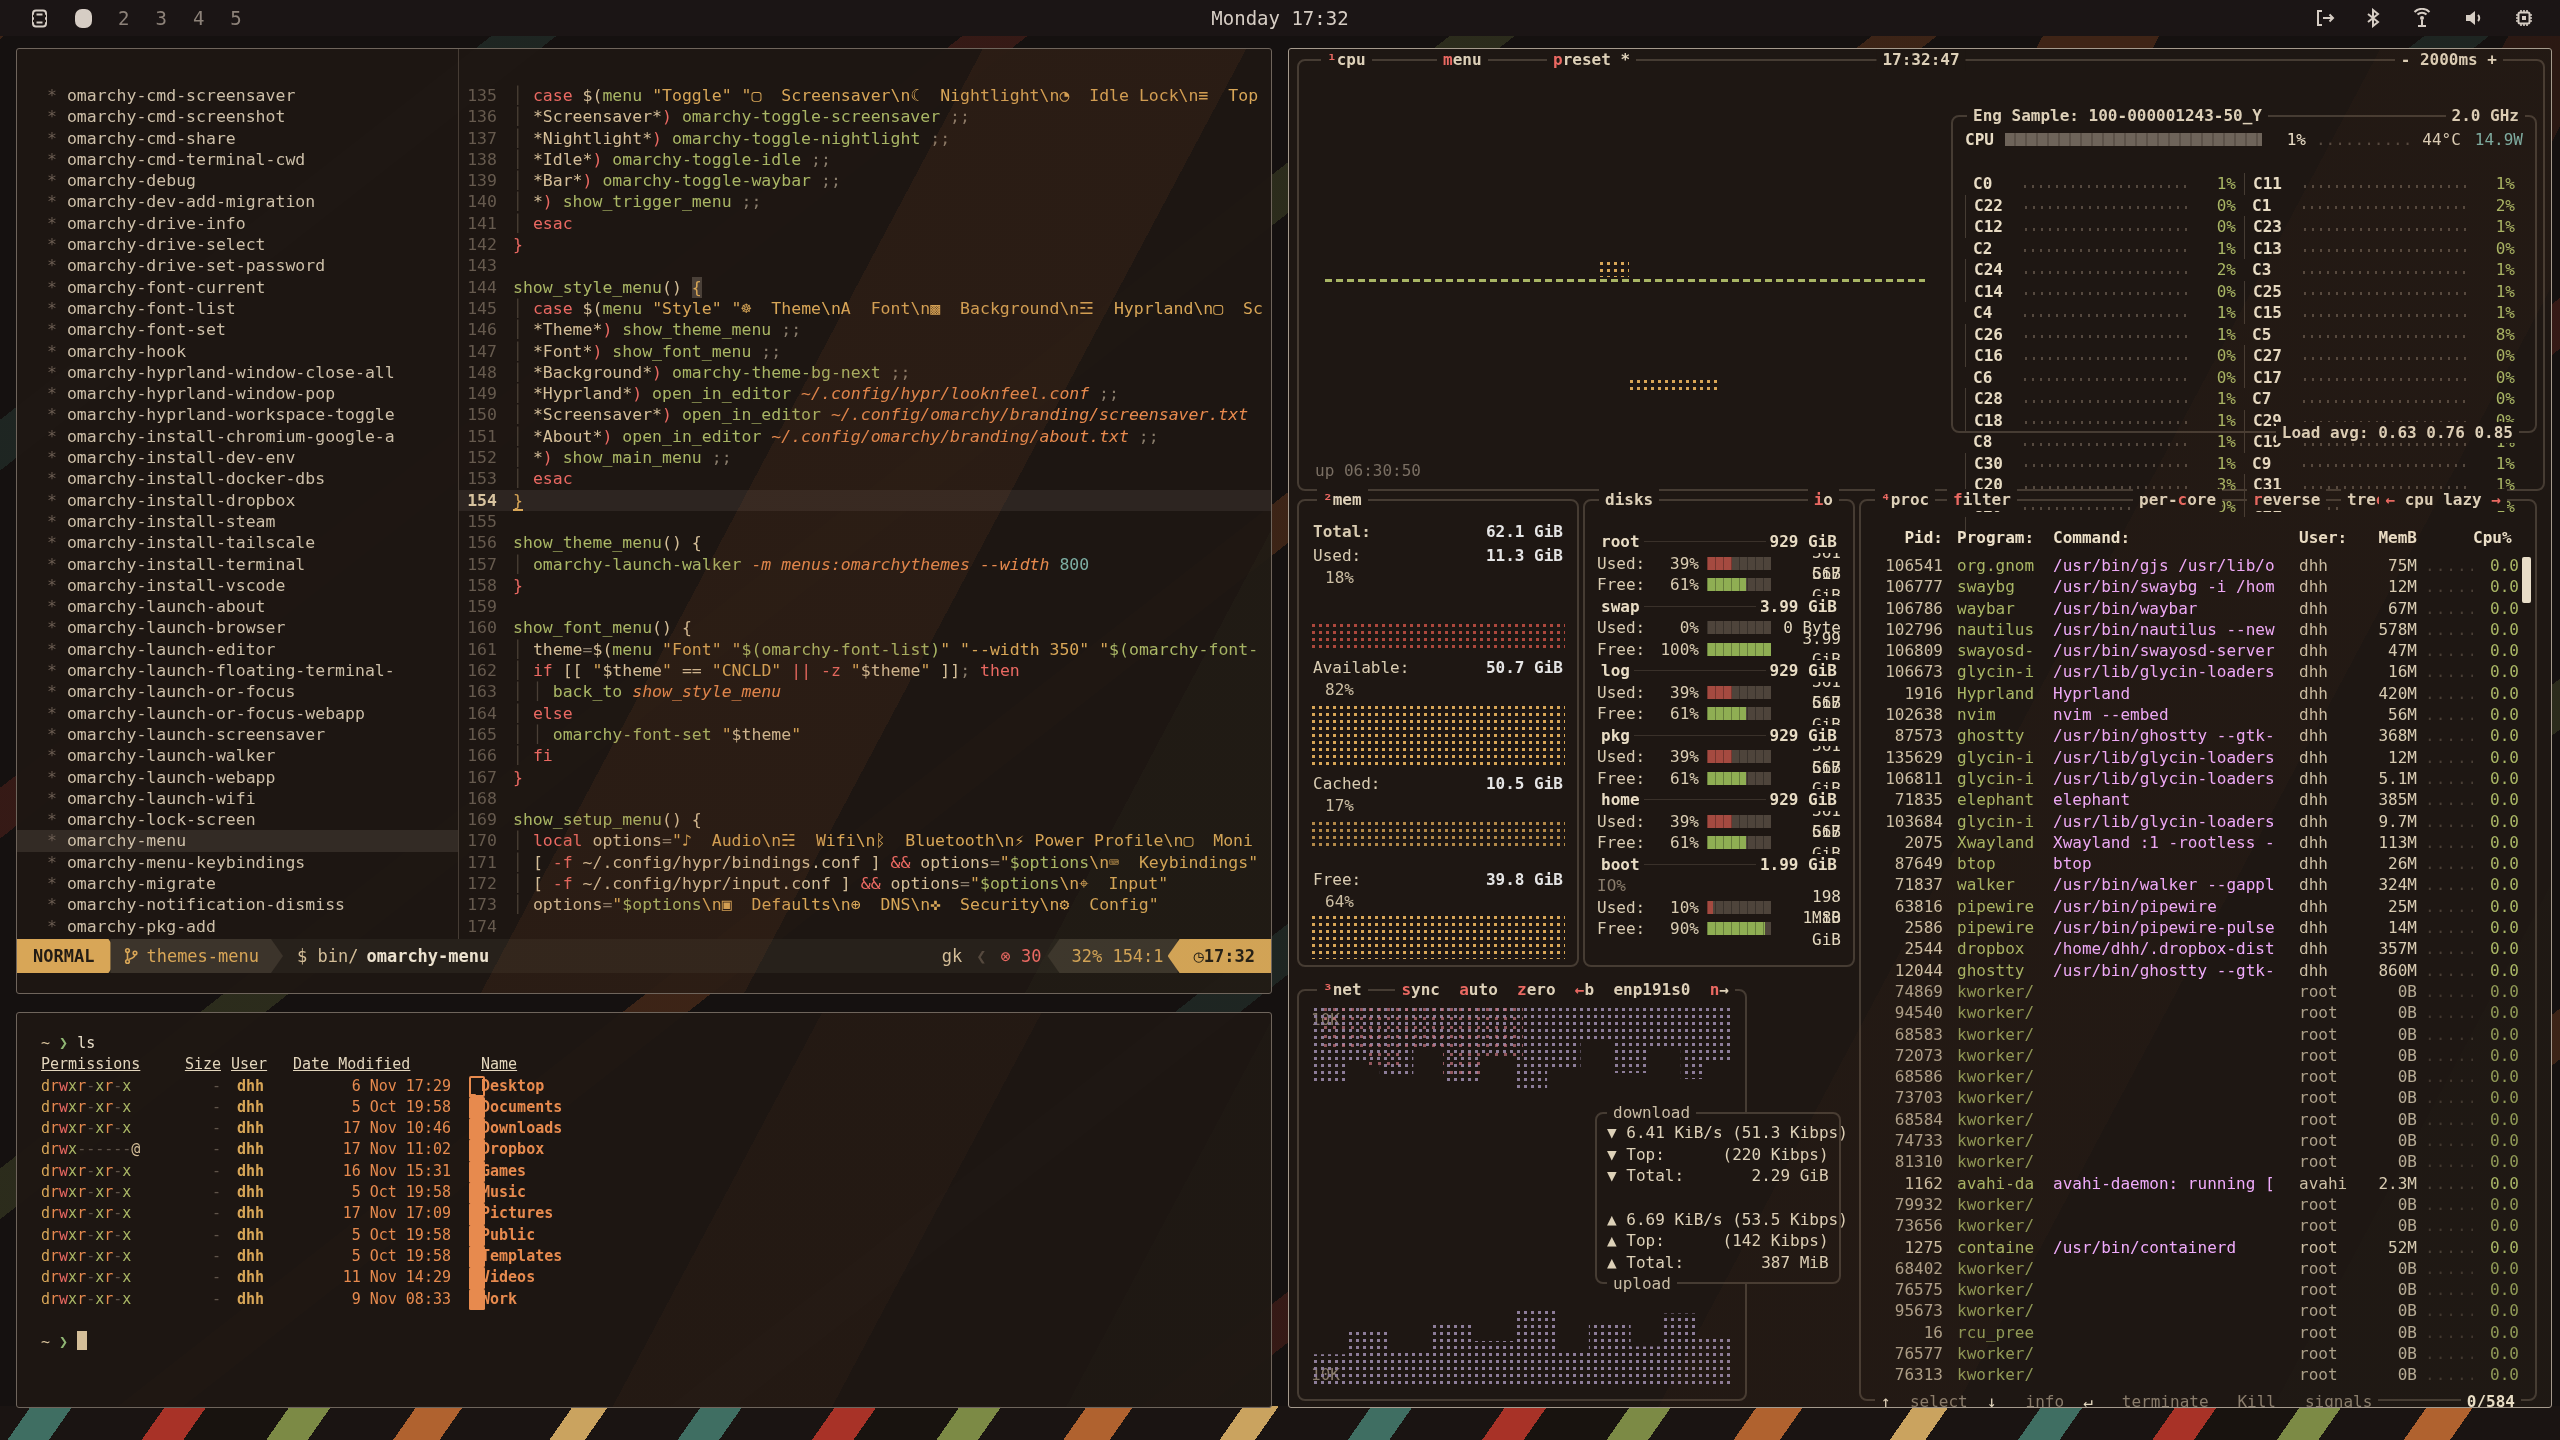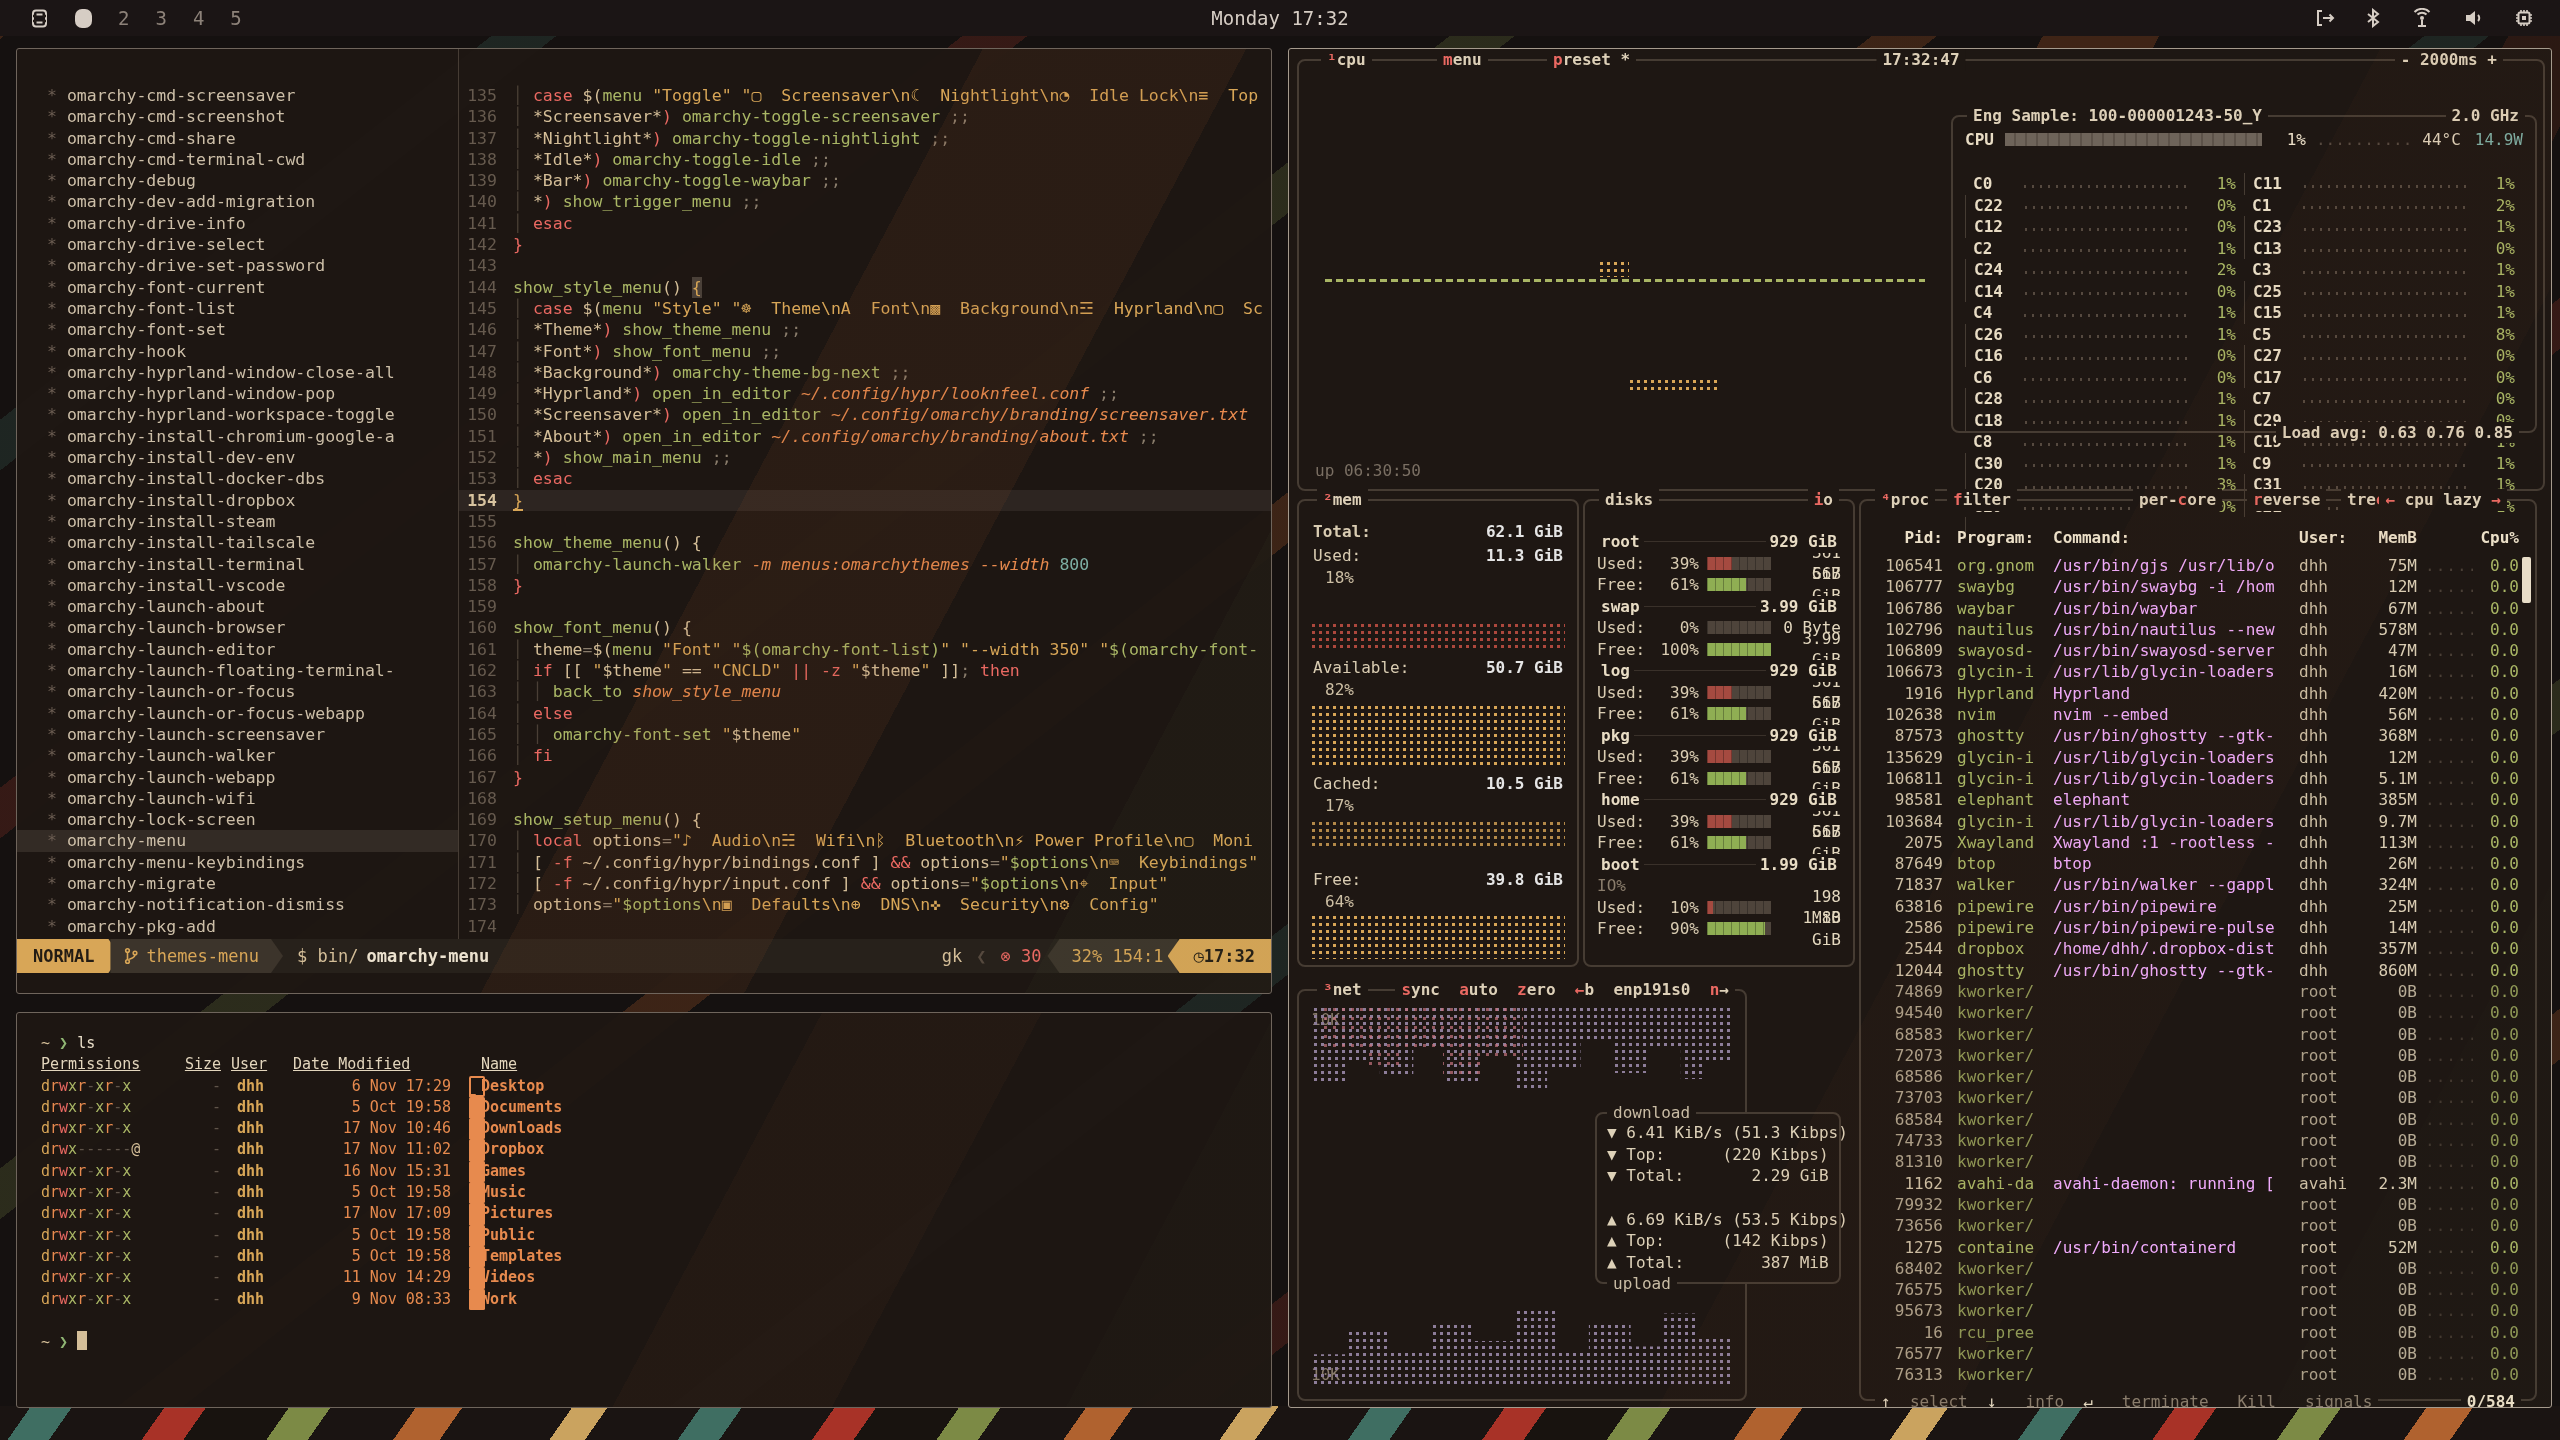--- a/index.html
+++ b/index.html
@@ -732,21 +732,21 @@
       <span class="bt" style="left:386px;"><span class="hot">r</span>everse</span>
       <span class="bt" style="left:480px;">tre<span class="hot">e</span></span>
       <span class="bt" style="right:28px;"><span class="hot">←</span><span> cpu lazy </span><span class="hot">→</span></span>
       <div class="proc-grid" style="top:26px;">
         <span class="pg-h" style="text-align:right;">Pid:</span>
         <span class="pg-h" style="padding-left:14px;">Program:</span>
         <span class="pg-h">Command:</span>
         <span class="pg-h" style="padding-left:4px;">User:</span>
         <span class="pg-h" style="text-align:right;">MemB</span>
         <span></span>
-        <span class="pg-h" style="text-align:right;">Cpu%</span>
+        <span class="pg-h" style="">Cpu%</span>
       </div>
       <div class="proc-grid" id="procgrid">
           <span class="pr-pid">106541</span>
           <span class="pr-prog">org.gnom</span>
           <span class="pr-cmd">/usr/bin/gjs /usr/lib/o</span>
           <span class="pr-user">dhh</span>
           <span class="pr-mem">75M</span>
           <span class="pr-dots">.........</span>
           <span class="pr-cpu">0.0</span>
           <span class="pr-pid">106777</span>
@@ -812,21 +812,21 @@
           <span class="pr-mem">12M</span>
           <span class="pr-dots">.........</span>
           <span class="pr-cpu">0.0</span>
           <span class="pr-pid">106811</span>
           <span class="pr-prog">glycin-i</span>
           <span class="pr-cmd">/usr/lib/glycin-loaders</span>
           <span class="pr-user">dhh</span>
           <span class="pr-mem">5.1M</span>
           <span class="pr-dots">.........</span>
           <span class="pr-cpu">0.0</span>
-          <span class="pr-pid">98581</span>
+          <span class="pr-pid">71835</span>
           <span class="pr-prog">elephant</span>
           <span class="pr-cmd">elephant</span>
           <span class="pr-user">dhh</span>
           <span class="pr-mem">385M</span>
           <span class="pr-dots">.........</span>
           <span class="pr-cpu">0.0</span>
           <span class="pr-pid">103684</span>
           <span class="pr-prog">glycin-i</span>
           <span class="pr-cmd">/usr/lib/glycin-loaders</span>
           <span class="pr-user">dhh</span>

